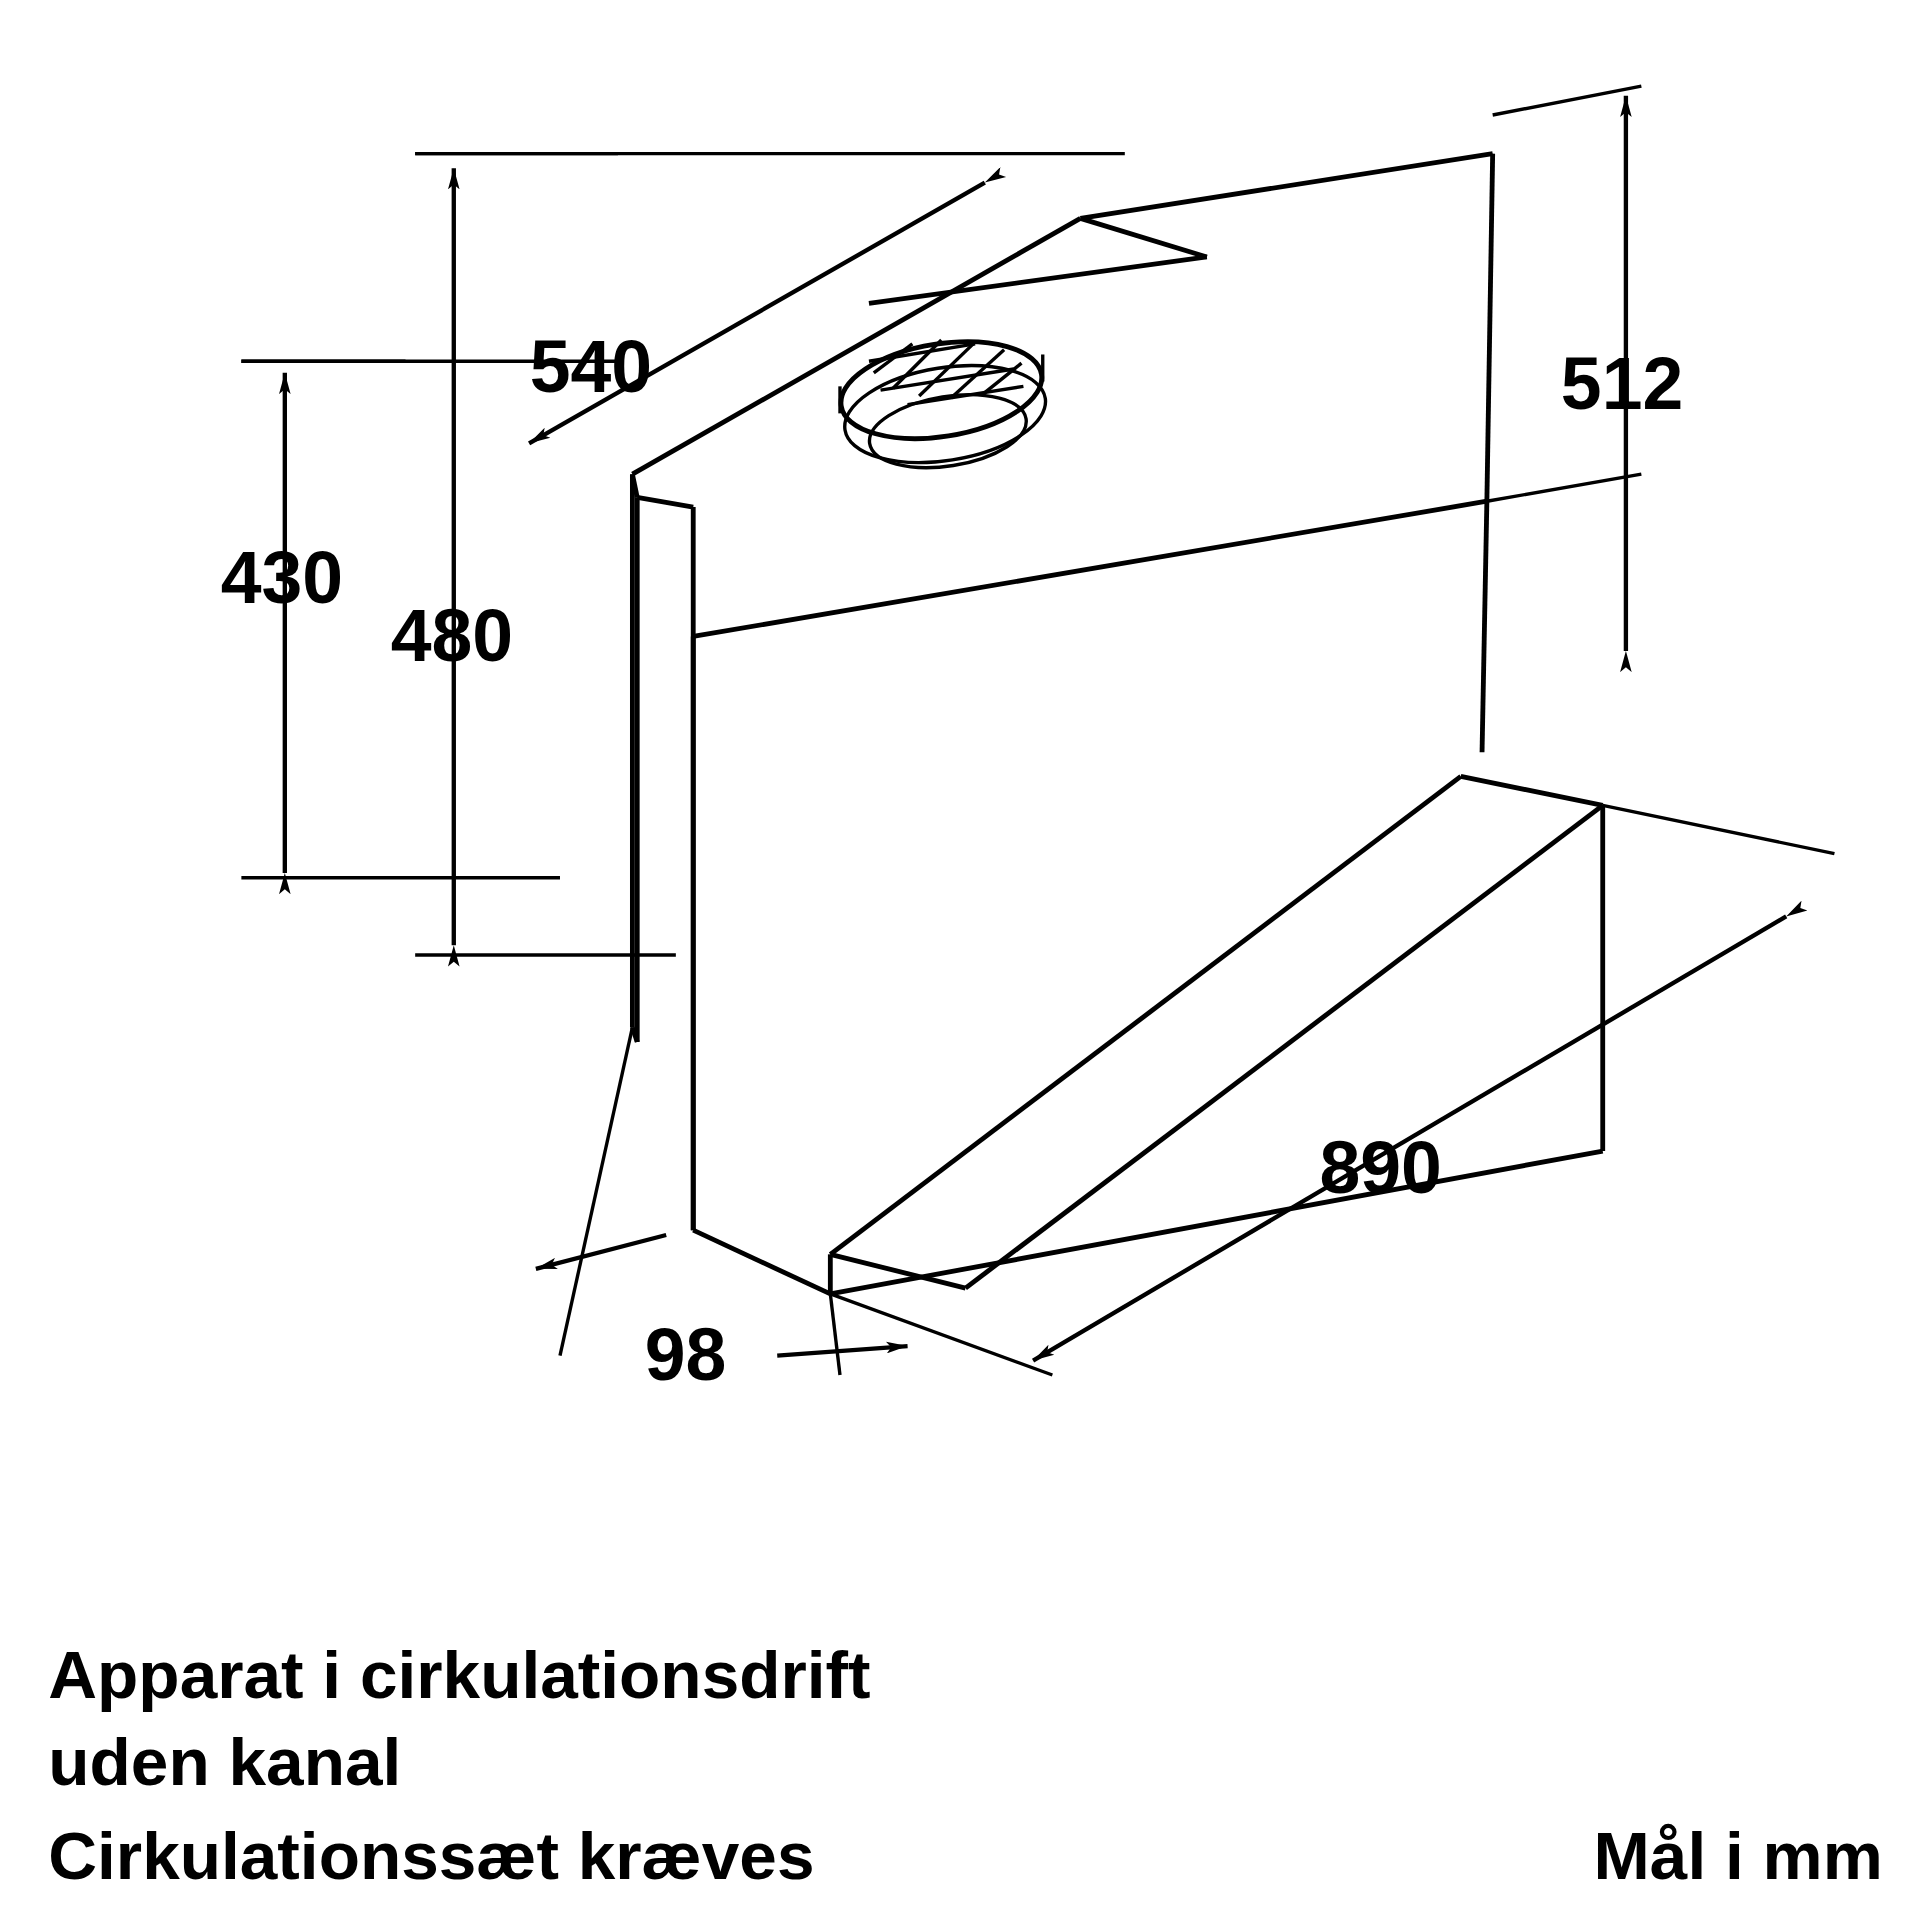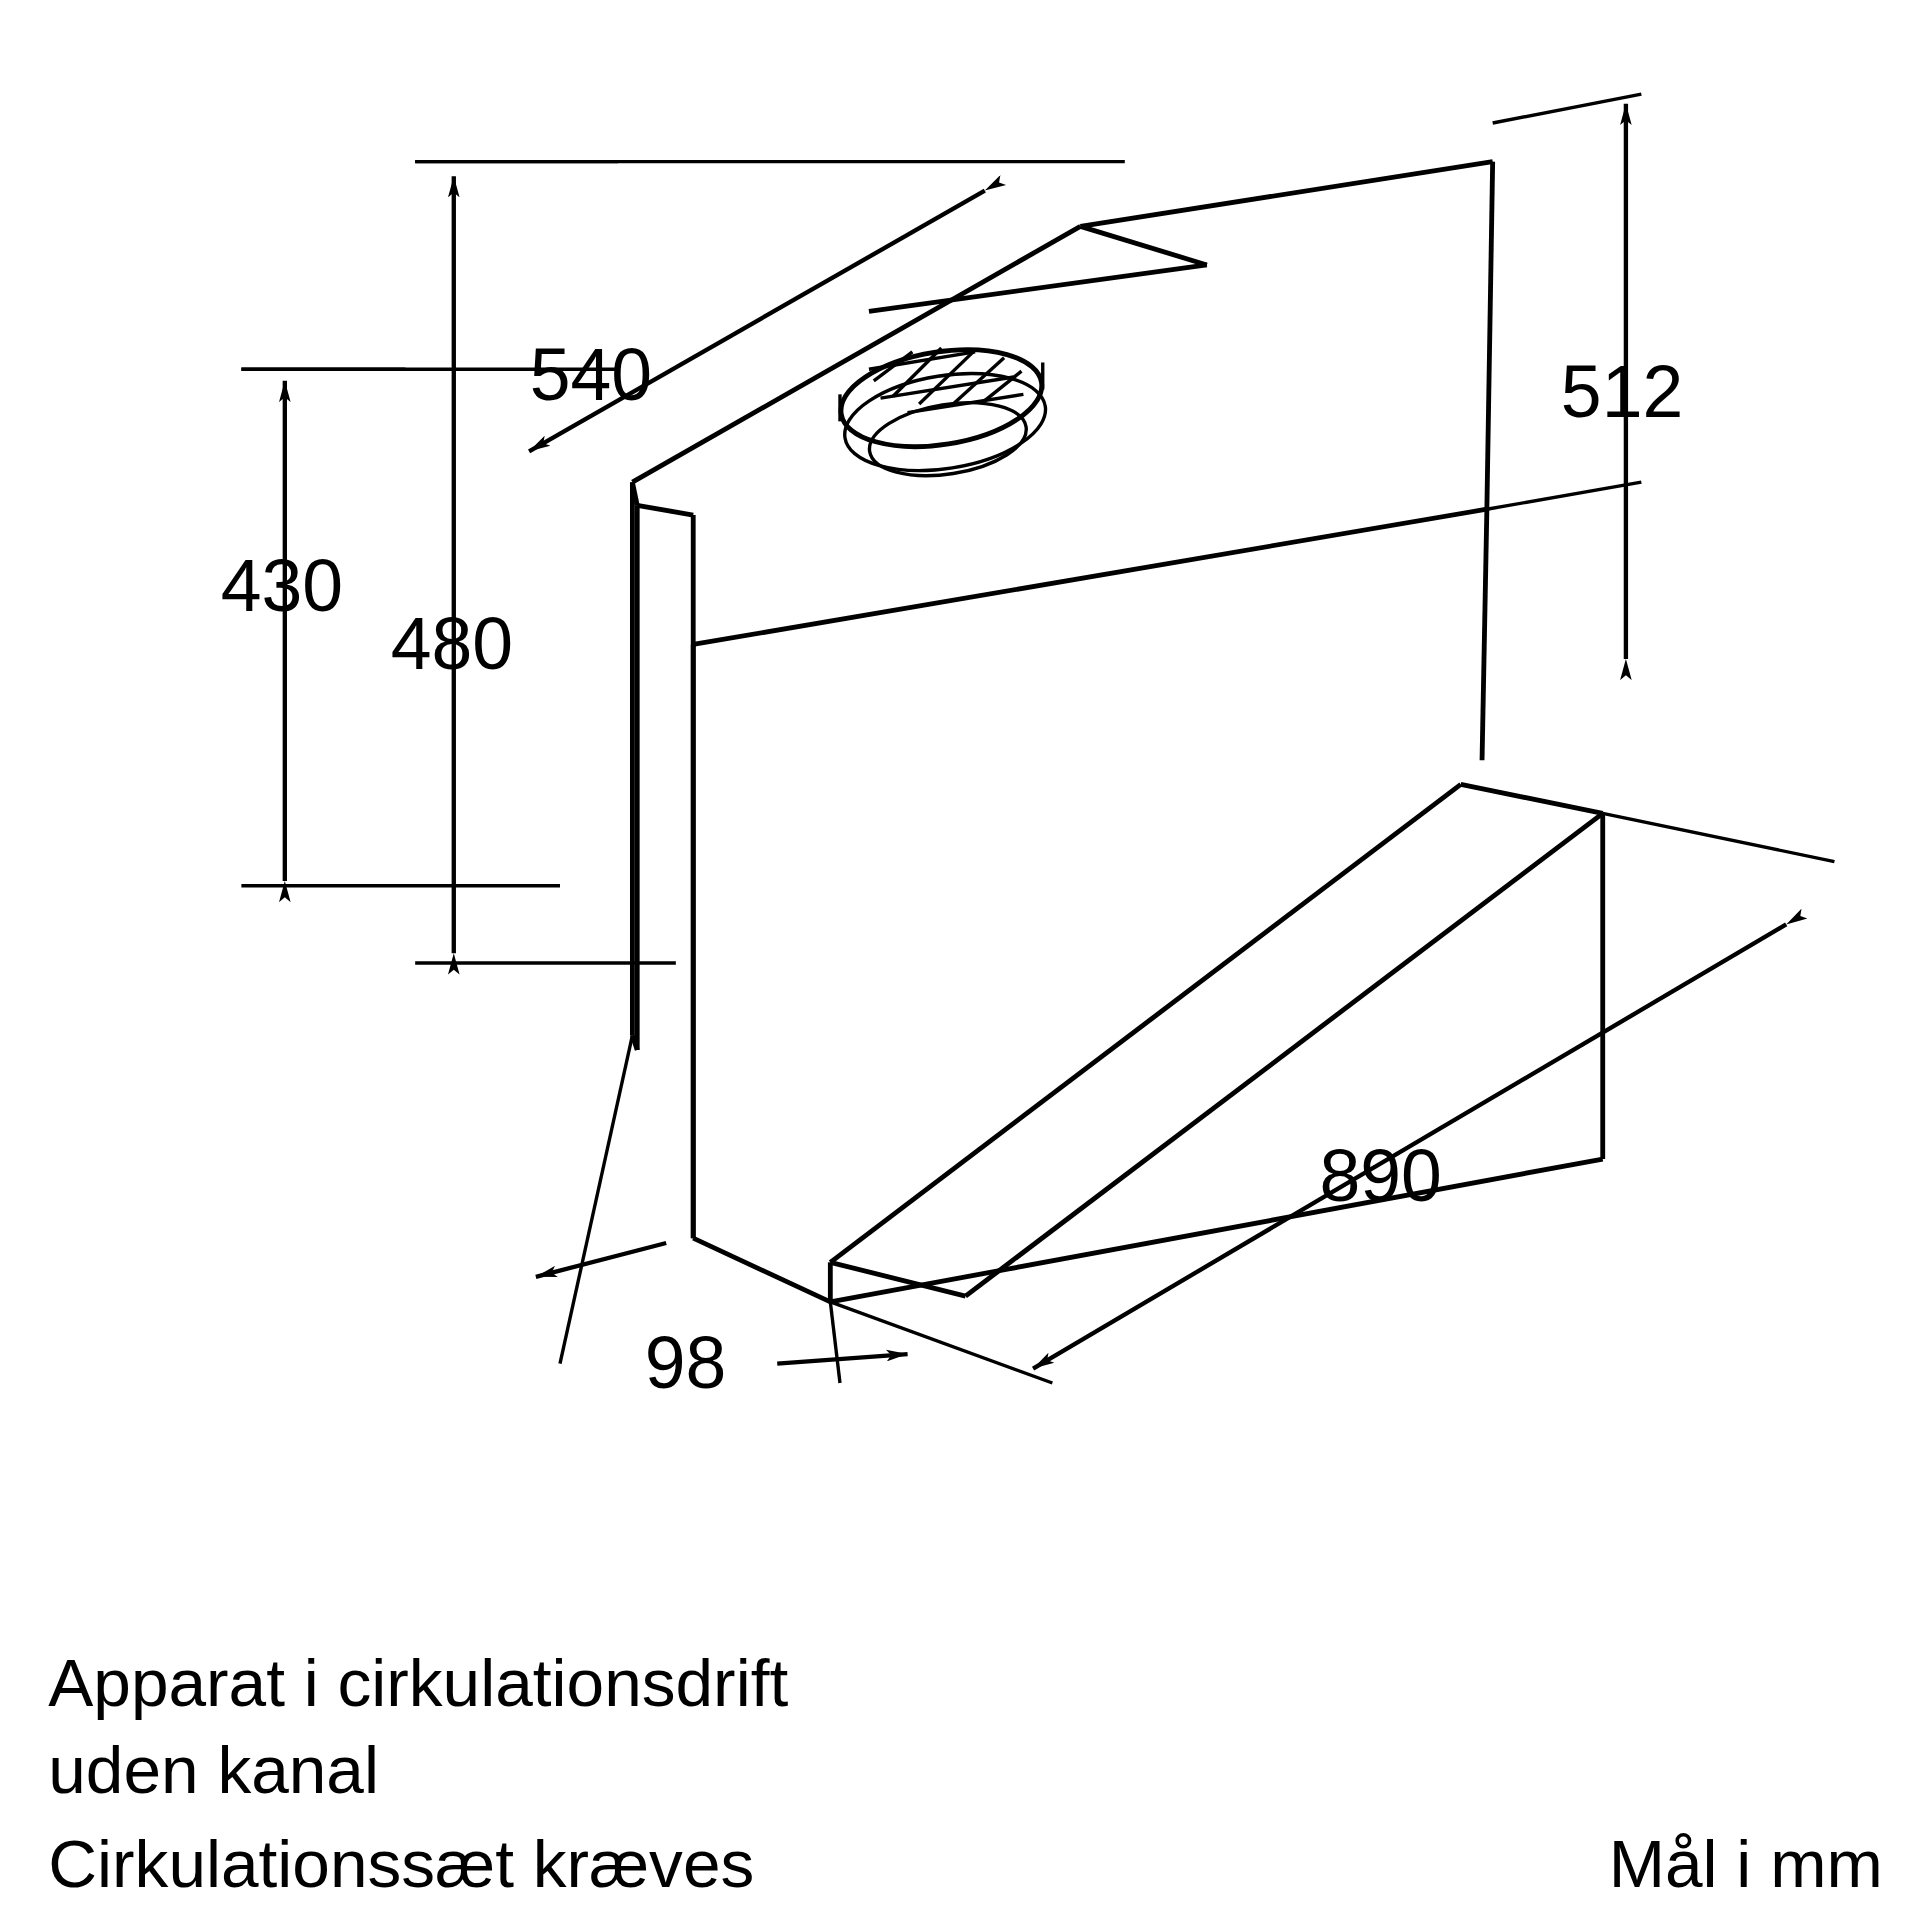--- a/index.html
+++ b/index.html
@@ -11,23 +11,24 @@
     width: 1931px;
     height: 1931px;
     font-family: "Liberation Sans", sans-serif;
     color: #000000;
     overflow: hidden;
     position: relative;
   }
   #diagram-root {
     position: absolute;
     left: 0;
-    top: 12px;
+    top: 4px;
     width: 1931px;
     height: 1495px;
+    font-weight: bold;
   }
   svg.drawing {
     position: absolute;
     left: 0;
     top: 0;
     width: 1931px;
     height: 1931px;
   }
   .dim-label {
     font-family: "Liberation Sans", sans-serif;

